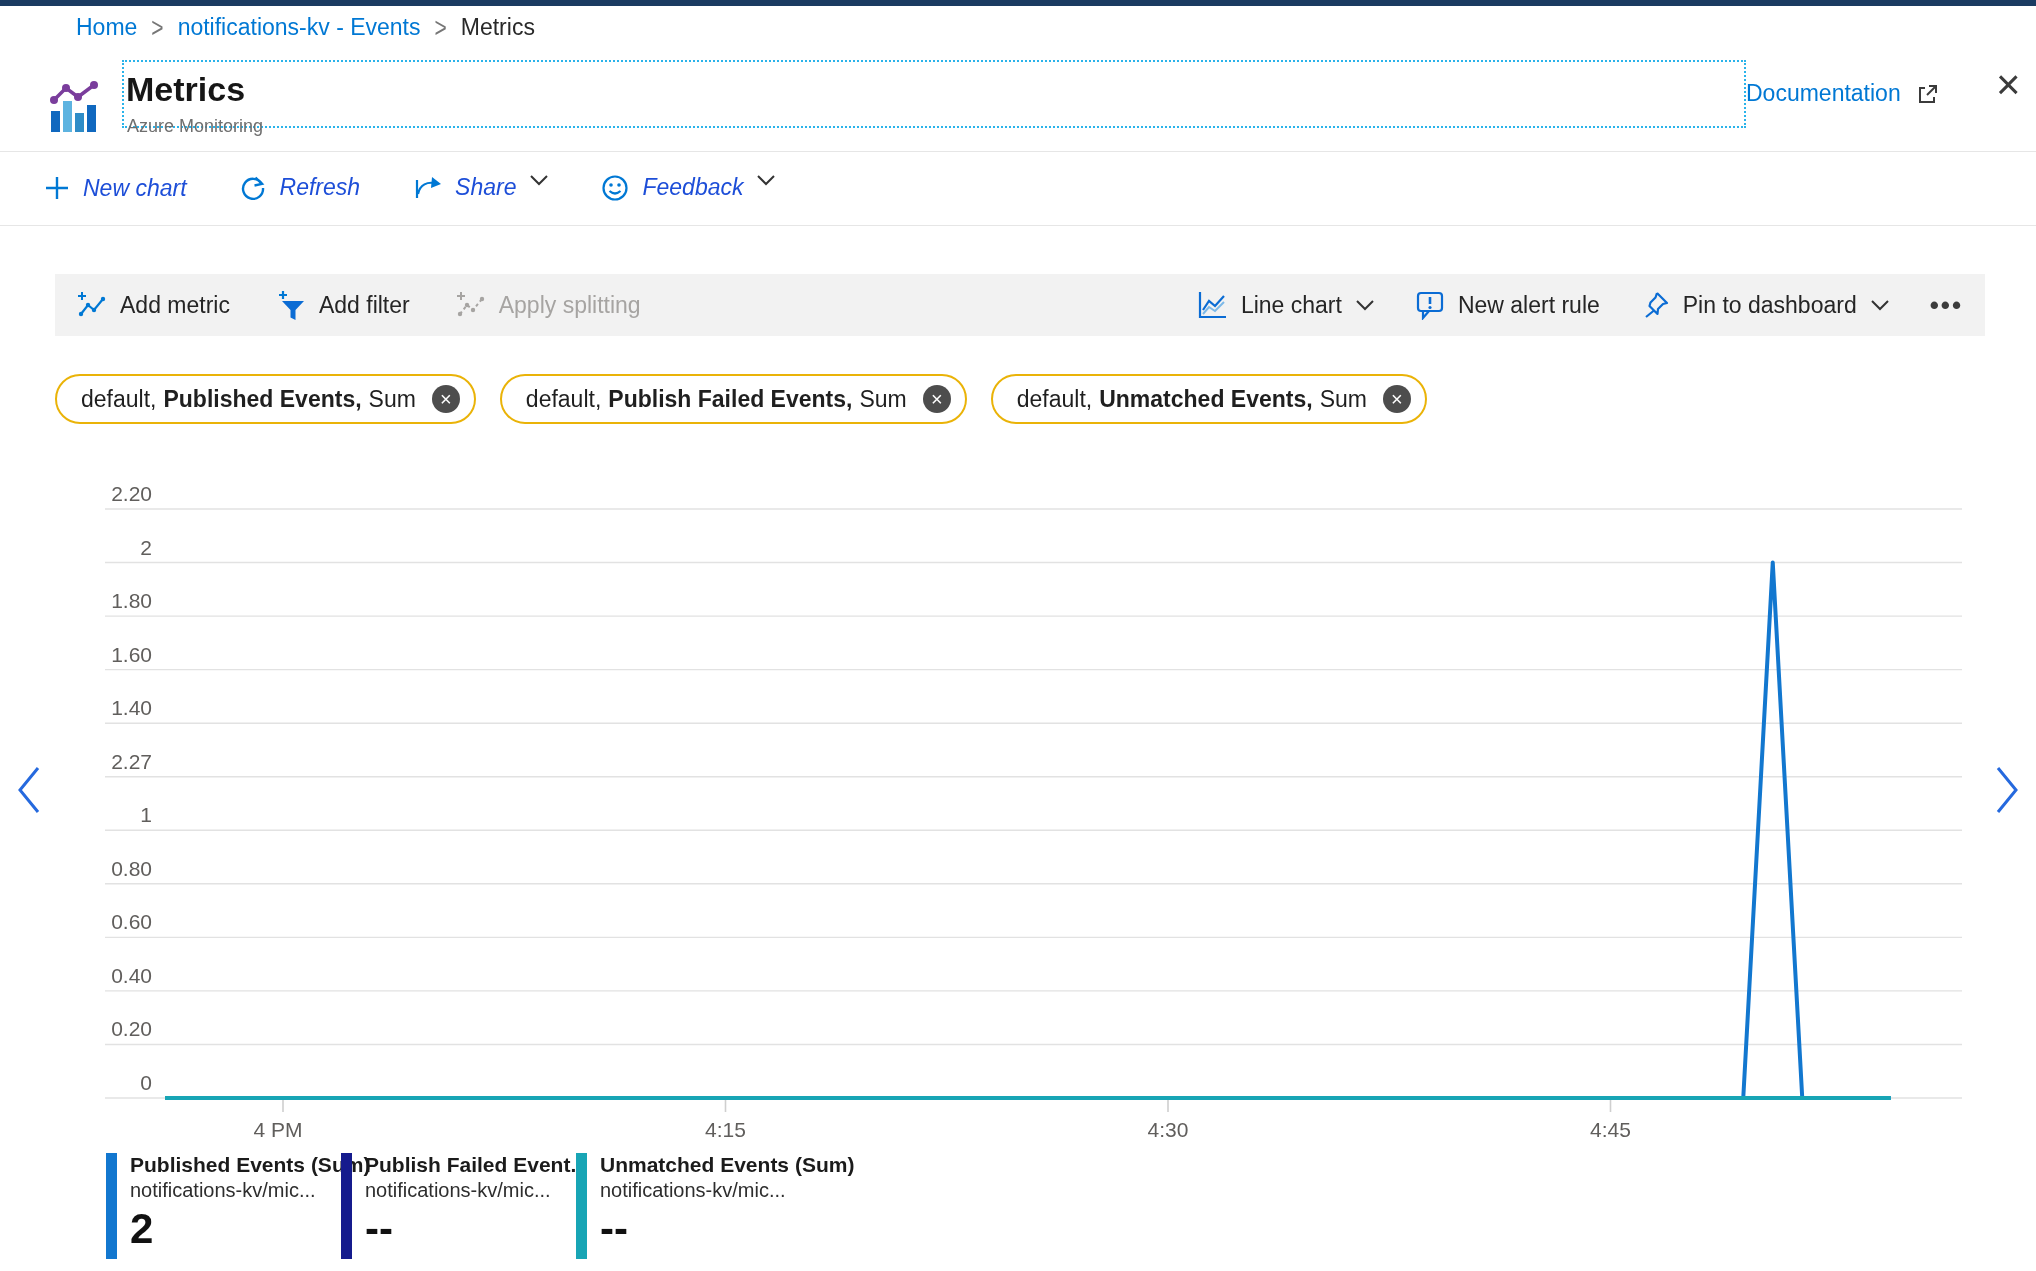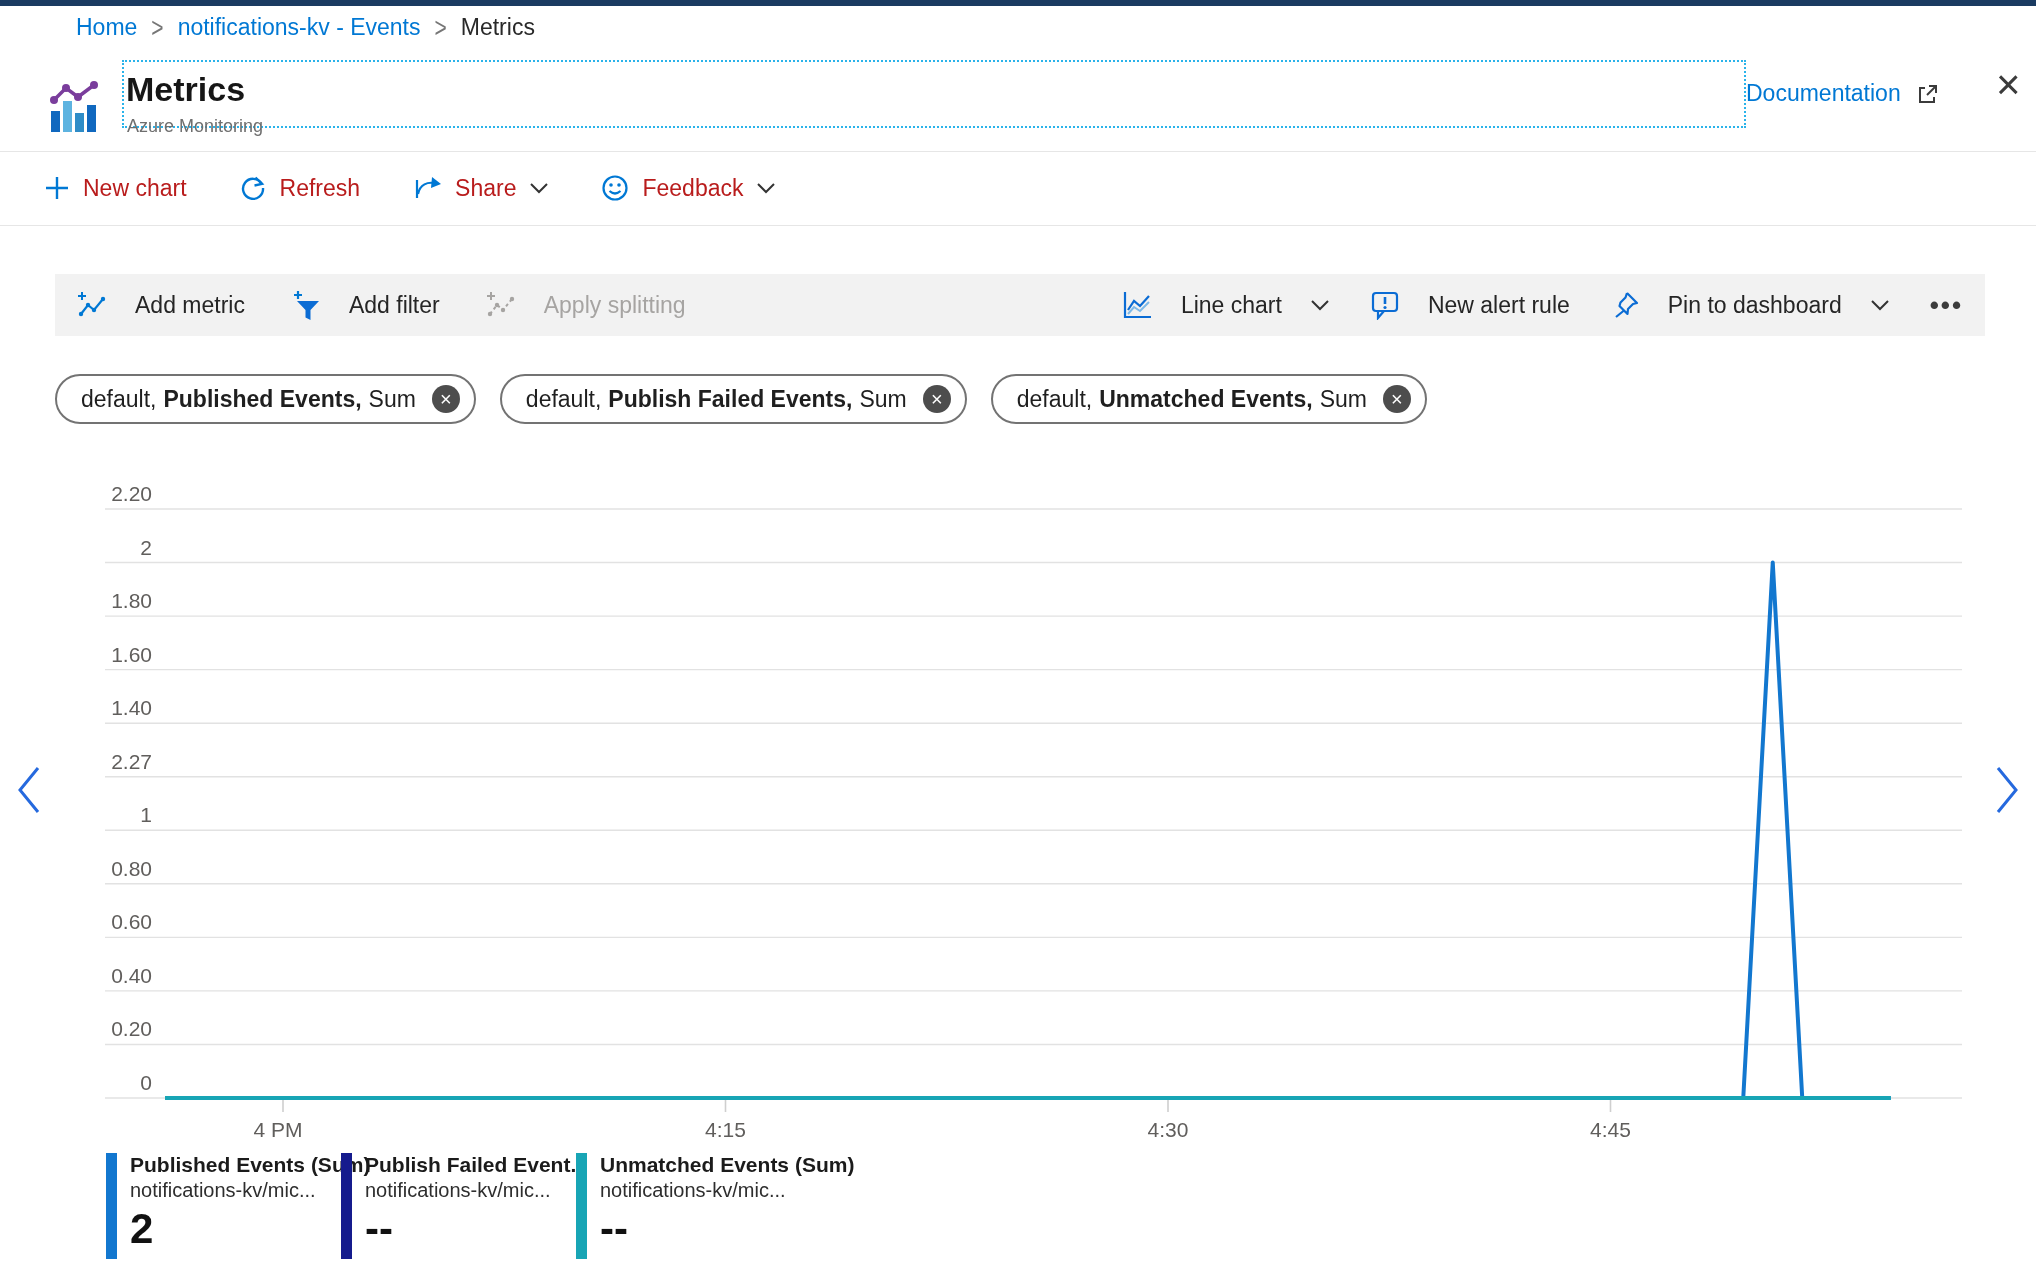--- a/index.html
+++ b/index.html
@@ -15,34 +15,34 @@
   .header{position:absolute;left:0;top:56px;width:100%;height:96px;}
   .hdr-icon{position:absolute;left:48px;top:22px;}
   .focus-rect{position:absolute;left:122px;top:4px;width:1620px;height:64px;border:2px dotted #2ab3ea;}
   .page-title{position:absolute;left:126px;top:14px;font-size:34px;font-weight:700;color:#161616;}
   .page-subtitle{position:absolute;left:127px;top:60px;font-size:18px;color:#6e6e6e;}
   .doc-link{position:absolute;left:1746px;top:24px;display:flex;align-items:center;gap:16px;color:#0078d4;font-size:23px;cursor:pointer;}
   .panel-close{position:absolute;left:1996px;top:8px;font-size:42px;font-weight:300;color:#3b3b3b;cursor:pointer;line-height:1;}
   .divider{position:absolute;left:0;width:100%;height:0;border-top:1px solid #e6e6e6;}
   
   .toolbar{position:absolute;left:44px;top:152px;height:72px;display:flex;align-items:center;gap:52px;}
-  .tb-item{display:flex;align-items:center;gap:13px;font-size:23px;color:#b91c1c;cursor:pointer;}
+  .tb-item{display:flex;gap:13px;font-size:23px;color:#1d4ed8;cursor:pointer;font-style:italic;}
   .time-pill{position:absolute;right:50px;top:165px;height:46px;border:2px solid #b0b0b0;border-radius:26px;
              display:flex;align-items:center;padding:0 28px;font-size:23px;color:#1b1b1b;cursor:pointer;background:#fff;}
   
   .cmdbar{position:absolute;left:55px;top:274px;width:1930px;height:62px;background:#f2f2f2;
           display:flex;align-items:center;padding:0 22px;box-sizing:border-box;}
-  .cmd-item{display:flex;align-items:center;gap:28px;font-size:23px;color:#252525;cursor:pointer;margin-right:46px;}
+  .cmd-item{display:flex;align-items:center;gap:13px;font-size:23px;color:#252525;cursor:pointer;margin-right:46px;}
   .cmd-item.disabled{color:#a6a4a2;cursor:default;}
   .cmd-right{margin-left:auto;display:flex;align-items:center;}
   .cmd-right .cmd-item{margin-right:0;margin-left:40px;}
   .more-dots{font-size:26px;letter-spacing:2px;color:#3c3c3c;font-weight:700;}
   
   .pill-row{position:absolute;left:55px;top:374px;display:flex;gap:24px;}
-  .pill{height:46px;border:2px solid #737373;border-radius:26px;background:#fff;display:flex;align-items:center;
+  .pill{height:46px;border:2px solid #eab308;border-radius:26px;background:#fff;display:flex;align-items:center;
         padding:0 14px 0 24px;font-size:23px;color:#1f1f1f;cursor:pointer;}
   .pill b{margin:0 7px 0 7px;}
   .pill-close{width:28px;height:28px;border-radius:50%;background:#4d4d4d;color:#fff;display:flex;align-items:center;
               justify-content:center;font-size:20px;margin-left:16px;cursor:pointer;line-height:1;}
   
   #chart-svg{position:absolute;left:0;top:0;pointer-events:none;}
   .ylab{position:absolute;width:110px;left:42px;text-align:right;font-size:21px;color:#605e5c;}
   .xlab{position:absolute;width:120px;text-align:center;top:1118px;font-size:21px;color:#605e5c;}
   .chev{position:absolute;cursor:pointer;}
   

